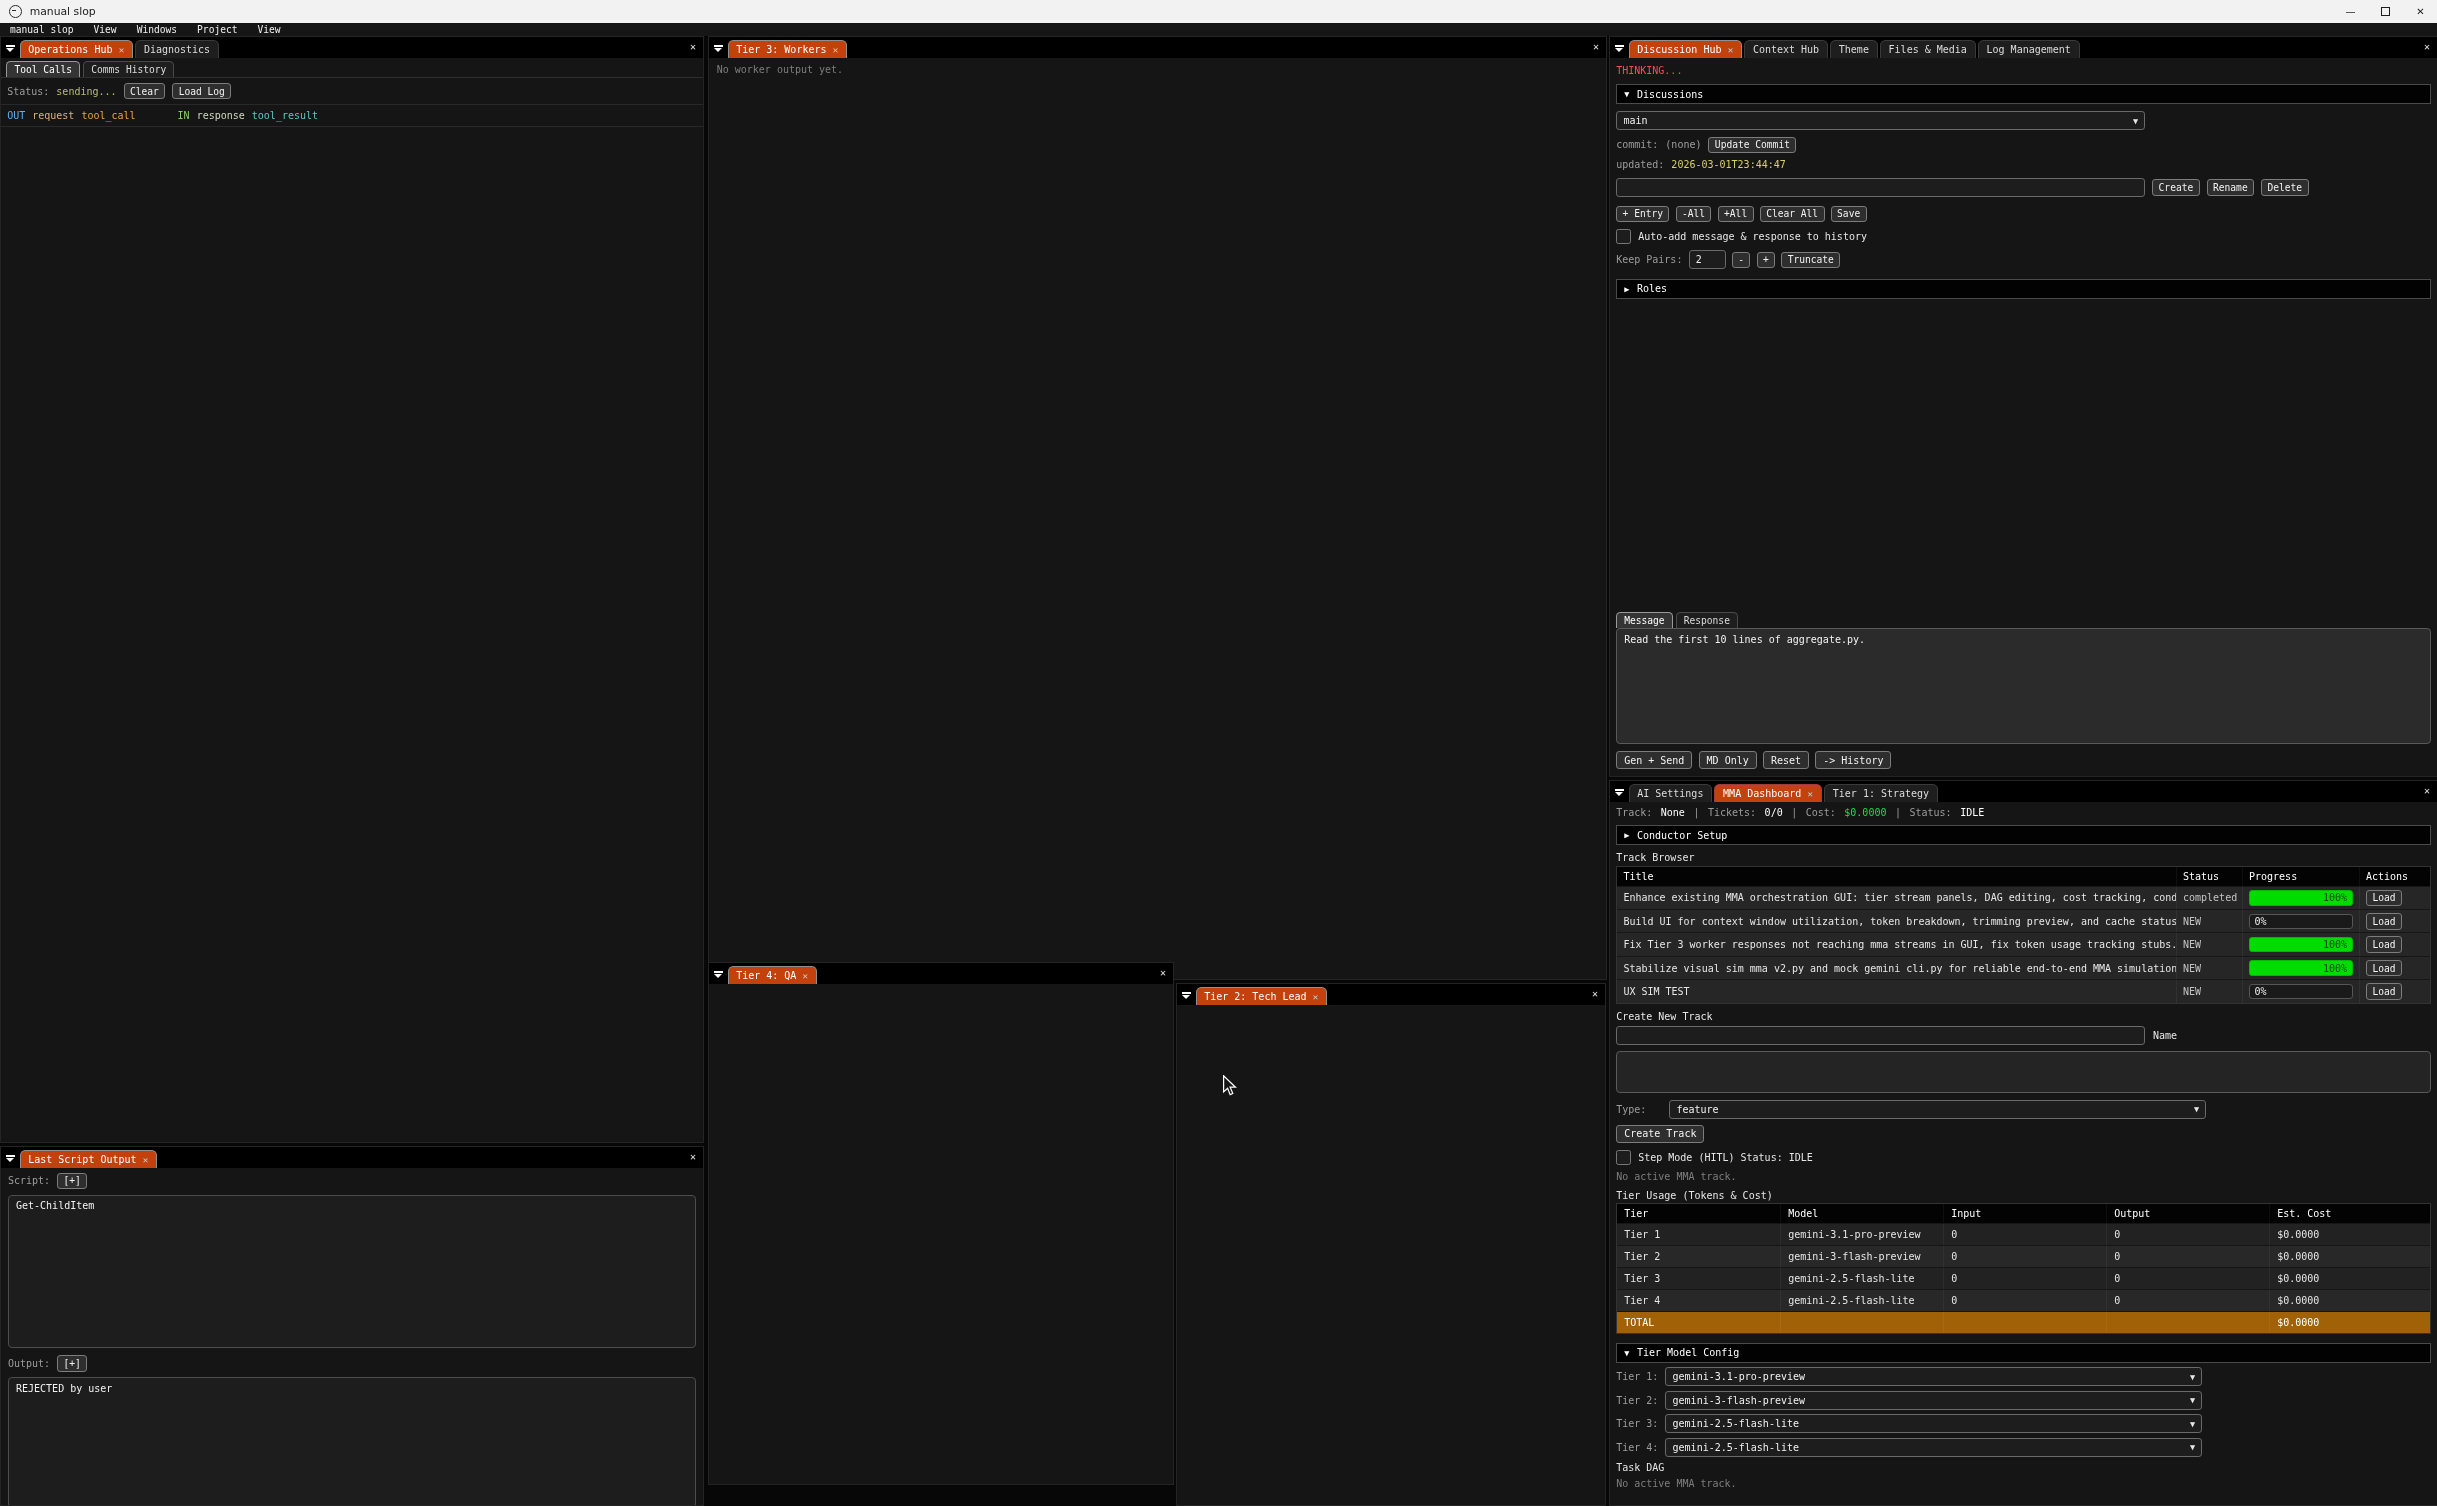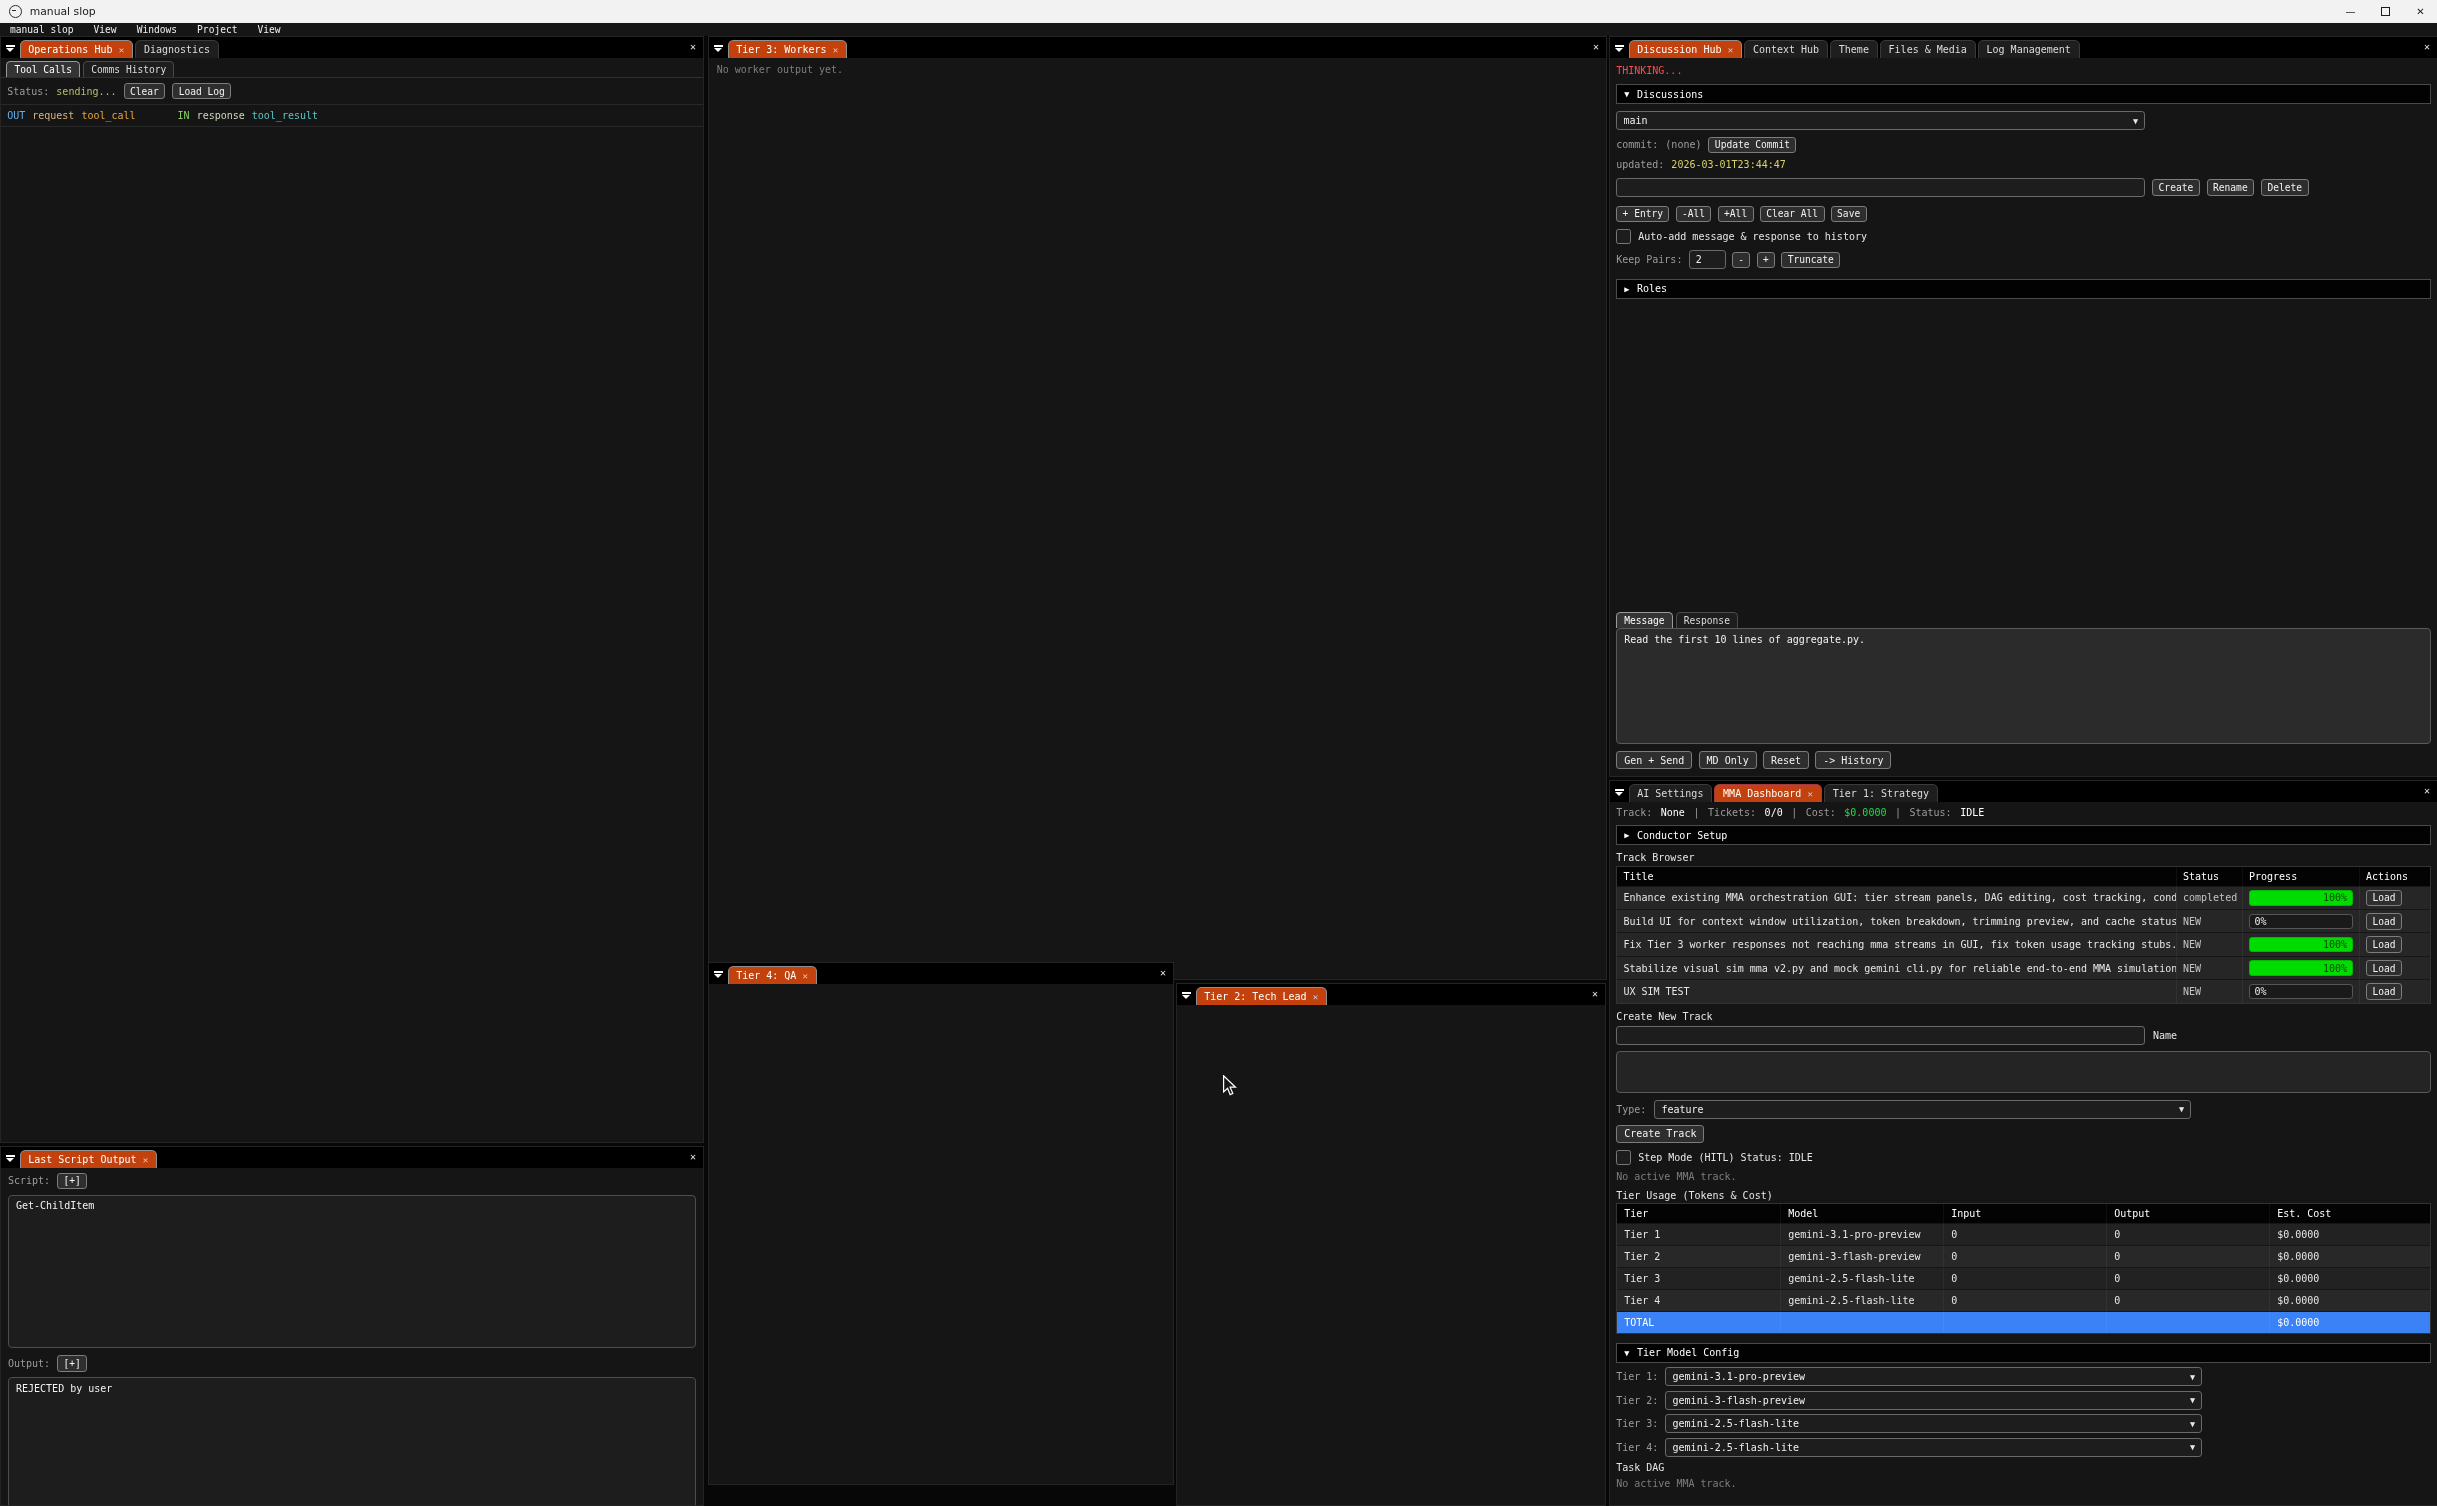--- a/index.html
+++ b/index.html
@@ -87,21 +87,21 @@
         display:flex;align-items:center;box-sizing:border-box;overflow:hidden;}
   .pbar.full{background:#00dc00;border-color:#00b800;}
   .pbar.full span{margin-left:auto;padding-right:4.6px;color:#084a00;}
   .pbar.empty span{padding-left:4.6px;color:#ececec;}
   .utable{border:0.8px solid #333;margin-top:2.3px;}
   .urow{display:grid;grid-template-columns:163px 163px 163px 163px 1fr;align-items:center;height:21px;background:#222;border-top:0.8px solid #161616;}
   .urow:nth-child(odd):not(.head):not(.total){background:#282828;}
   .urow.head{background:#030303;height:19px;border-top:none;color:#fff;}
   .urow>div{padding:0 7px;white-space:nowrap;overflow:hidden;}
   .urow>div+div{border-left:0.8px solid rgba(255,255,255,0.05);height:100%;display:flex;align-items:center;}
-  .urow.total{background:#3b82f6;color:#fff;}
+  .urow.total{background:#a16207;color:#fff;}
   .cfgrow{display:flex;align-items:center;gap:6.2px;margin:4.6px 0;}
 
   
   .ls-content{padding:4.6px 7px;box-sizing:border-box;}
 
   .cursor{position:absolute;left:1222px;top:1075px;pointer-events:none;}
   .spacer{flex:1;}
 </style>
 </head>
 <body>
@@ -406,21 +406,21 @@
             </div>
         </div>
       </div>
 
       <div style="margin:7px 0 3.9px;">Create New Track</div>
       <div class="row" style="gap:7.7px;">
         <span class="inputbox" style="width:529px;"></span>
         <span>Name</span>
       </div>
       <div class="bigbox" style="height:42px;margin-top:6.2px;background:#242424;"></div>
-      <div class="row" style="gap:8px;margin-top:7px;">
+      <div class="row" style="gap:23px;margin-top:7px;">
         <span class="label">Type:</span>
         <span class="selectbox" style="width:537px;">
           <span>feature</span>
           <span class="arrow">▼</span>
         </span>
       </div>
       <div style="margin-top:6.2px;"><span class="btn">Create Track</span></div>
       <div class="row" style="gap:7px;margin-top:7px;">
         <span class="cb"></span>
         <span>Step Mode (HITL) Status: IDLE</span>

